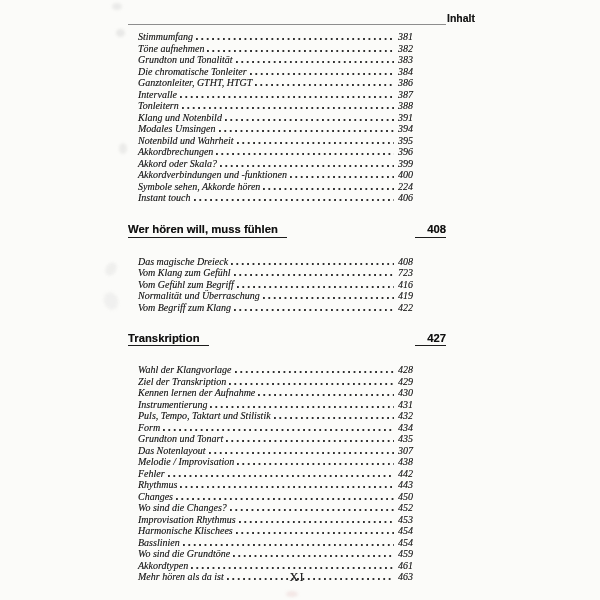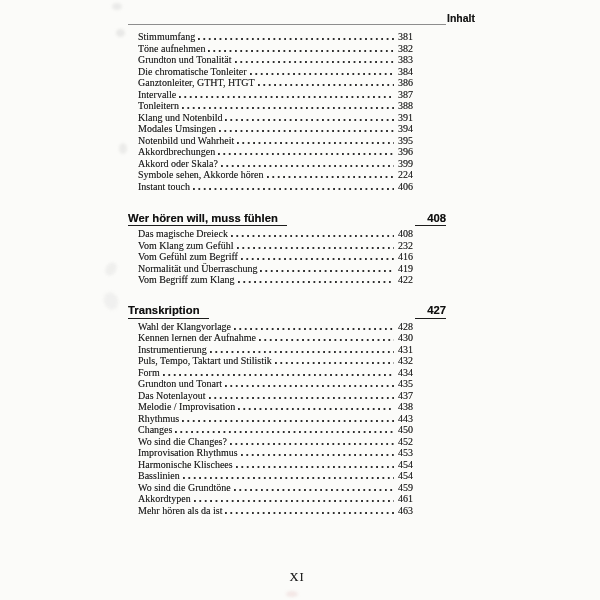--- a/index.html
+++ b/index.html
@@ -47,20 +47,21 @@
   }
   .entries {
     margin-left: 10px;
     margin-right: 33px;
   }
   .entry {
     display: flex;
     align-items: flex-end;
     line-height: 11.5px;
     font-size: 10px;
+    font-style: italic;
   }
   .entry .label { white-space: nowrap; }
   .entry .pagenum { white-space: nowrap; }
   .dots {
     flex: 1 1 auto;
     align-self: flex-end;
     height: 2px;
     margin: 0 4px 2.5px 3px;
     background-image: radial-gradient(circle at 1px 1px, #2e2e2e 0.85px, rgba(0,0,0,0) 1.2px);
     background-size: 5.4px 2px;
@@ -80,21 +81,21 @@
     border-bottom: 1.5px solid #1c1c1c;
     padding: 0 9px 1.5px 0;
     white-space: nowrap;
   }
   .hspacer { flex: 1 1 auto; }
   .hpage {
     border-bottom: 1.5px solid #1c1c1c;
     padding: 0 0 1.5px 12px;
     white-space: nowrap;
   }
-  .entries-after-heading { margin-top: 2px; }
+  .entries-after-heading { margin-top: 18px; }
   .sec2 { margin-top: 20.5px; }
   .sec3 { margin-top: 19.5px; }
   .footer {
     position: absolute;
     top: 570px;
     left: 297px;
     transform: translateX(-50%);
     font-size: 12.5px;
     letter-spacing: 1px;
     color: #222;
@@ -197,20 +198,25 @@
             <span class="dots"></span>
             <span class="pagenum">396</span>
           </div>
 
           <div class="entry">
             <span class="label">Akkord oder Skala?</span>
             <span class="dots"></span>
             <span class="pagenum">399</span>
           </div>
 
+          <div class="entry">
+            <span class="label">Akkordverbindungen und -funktionen</span>
+            <span class="dots"></span>
+            <span class="pagenum">400</span>
+          </div>
 
           <div class="entry">
             <span class="label">Symbole sehen, Akkorde hören</span>
             <span class="dots"></span>
             <span class="pagenum">224</span>
           </div>
 
           <div class="entry">
             <span class="label">Instant touch</span>
             <span class="dots"></span>
@@ -229,21 +235,21 @@
 
           <div class="entry">
             <span class="label">Das magische Dreieck</span>
             <span class="dots"></span>
             <span class="pagenum">408</span>
           </div>
 
           <div class="entry">
             <span class="label">Vom Klang zum Gefühl</span>
             <span class="dots"></span>
-            <span class="pagenum">232</span>
+            <span class="pagenum">723</span>
           </div>
 
           <div class="entry">
             <span class="label">Vom Gefühl zum Begriff</span>
             <span class="dots"></span>
             <span class="pagenum">416</span>
           </div>
 
           <div class="entry">
             <span class="label">Normalität und Überraschung</span>
@@ -266,20 +272,25 @@
         <span class="hpage">427</span>
       </div>
       <div class="entries entries-after-heading">
 
           <div class="entry">
             <span class="label">Wahl der Klangvorlage</span>
             <span class="dots"></span>
             <span class="pagenum">428</span>
           </div>
 
+          <div class="entry">
+            <span class="label">Ziel der Transkription</span>
+            <span class="dots"></span>
+            <span class="pagenum">429</span>
+          </div>
 
           <div class="entry">
             <span class="label">Kennen lernen der Aufnahme</span>
             <span class="dots"></span>
             <span class="pagenum">430</span>
           </div>
 
           <div class="entry">
             <span class="label">Instrumentierung</span>
             <span class="dots"></span>
@@ -300,29 +311,34 @@
 
           <div class="entry">
             <span class="label">Grundton und Tonart</span>
             <span class="dots"></span>
             <span class="pagenum">435</span>
           </div>
 
           <div class="entry">
             <span class="label">Das Notenlayout</span>
             <span class="dots"></span>
-            <span class="pagenum">437</span>
+            <span class="pagenum">307</span>
           </div>
 
           <div class="entry">
             <span class="label">Melodie / Improvisation</span>
             <span class="dots"></span>
             <span class="pagenum">438</span>
           </div>
 
+          <div class="entry">
+            <span class="label">Fehler</span>
+            <span class="dots"></span>
+            <span class="pagenum">442</span>
+          </div>
 
           <div class="entry">
             <span class="label">Rhythmus</span>
             <span class="dots"></span>
             <span class="pagenum">443</span>
           </div>
 
 
           <div class="entry">
             <span class="label">Changes</span>

